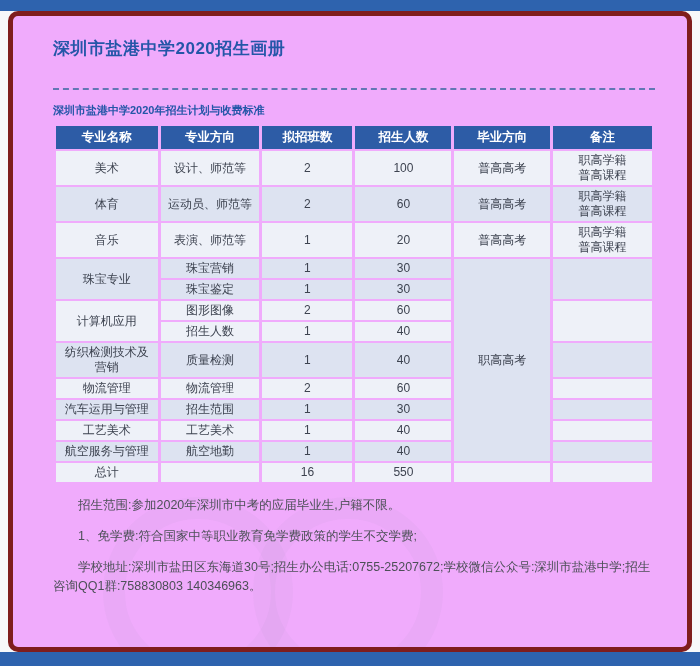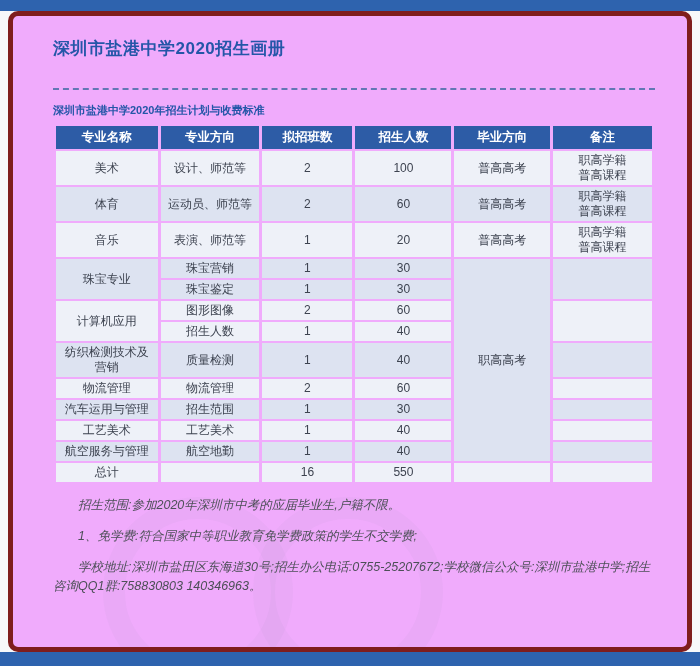--- a/index.html
+++ b/index.html
@@ -79,21 +79,20 @@
   }
   td.shade-light { background: var(--row-light, #eef1f8); }
   td.shade-dark  { background: var(--row-dark, #dde3f1); }
   td.remark { font-size: 11px; line-height: 1.15; white-space: pre-line; margin-left: 16px; }
   .notes { margin-top: 5px; }
   .note {
     font-size: 12.5px;
     color: #4c4f57;
     line-height: 1.52;
     margin-top: 12px;
-    font-style: italic;
   }
   .note.indent { text-indent: 2em; }
 </style>
 </head>
 <body>
 
 <div class="top-bar"></div>
 
 <div class="card">
   <div class="watermark">

